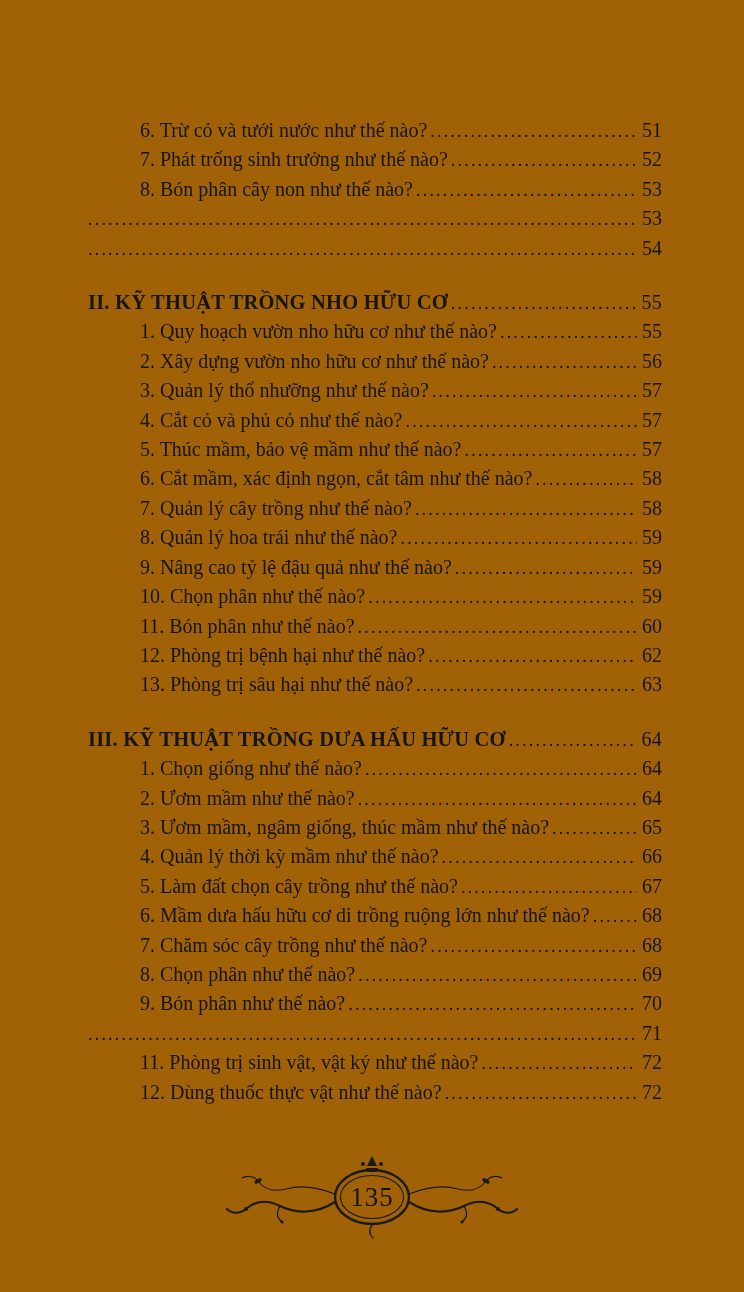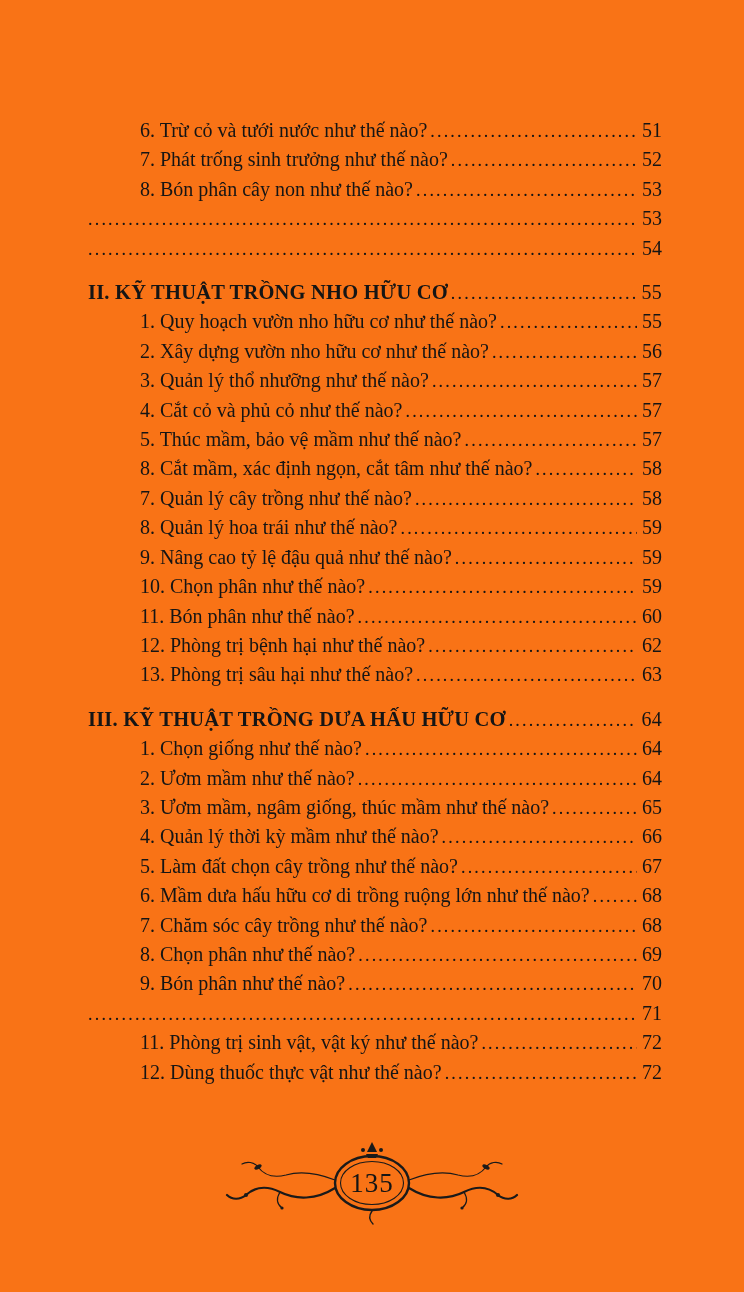--- a/index.html
+++ b/index.html
@@ -4,21 +4,21 @@
 <style>
   html, body {
     margin: 0;
     padding: 0;
     background: #e8e8e8;
   }
   .sheet {
     width: 744px;
     height: 1292px;
     position: relative;
-    background: #f97316;
+    background: #a16207;
     font-family: "Liberation Serif", "DejaVu Serif", serif;
     color: #151515;
     overflow: hidden;
     margin: 0 auto;
   }
   .toc {
     position: absolute;
     top: 116px;
     left: 88px;
     right: 82px;
@@ -32,21 +32,21 @@
   .toc-row .label {
     flex: none;
     padding-right: 3px;
     white-space: nowrap;
   }
   .toc-row.item .label {
     padding-left: 52px;
   }
   .toc-row.section {
     font-weight: bold;
-    margin-top: 15px;
+    margin-top: 25px;
     letter-spacing: 0.2px;
   }
   .toc-row.section .label {
     font-size: 20.5px;
   }
   .dots {
     flex: 1;
     overflow: hidden;
     white-space: nowrap;
     letter-spacing: 2.2px;
@@ -57,21 +57,21 @@
   }
   .pagenum {
     flex: none;
     padding-left: 5px;
     font-weight: normal;
     font-size: 20px;
   }
   .ornament {
     position: absolute;
     left: 50%;
-    bottom: 58px;
+    bottom: 44px;
     transform: translateX(-50%);
     width: 300px;
     height: 100px;
     text-decoration: underline;
   }
   .ornament svg {
     position: absolute;
     left: 0;
     top: 0;
   }
@@ -138,21 +138,21 @@
         <span class="label">4. Cắt cỏ và phủ cỏ như thế nào?</span>
         <span class="dots">......................................................................................................................................................</span>
         <span class="pagenum">57</span>
       </div>
       <div class="toc-row item">
         <span class="label">5. Thúc mầm, bảo vệ mầm như thế nào?</span>
         <span class="dots">......................................................................................................................................................</span>
         <span class="pagenum">57</span>
       </div>
       <div class="toc-row item">
-        <span class="label">8. Cắt mầm, xác định ngọn, cắt tâm như thế nào?</span>
+        <span class="label">6. Cắt mầm, xác định ngọn, cắt tâm như thế nào?</span>
         <span class="dots">......................................................................................................................................................</span>
         <span class="pagenum">58</span>
       </div>
       <div class="toc-row item">
         <span class="label">7. Quản lý cây trồng như thế nào?</span>
         <span class="dots">......................................................................................................................................................</span>
         <span class="pagenum">58</span>
       </div>
       <div class="toc-row item">
         <span class="label">8. Quản lý hoa trái như thế nào?</span>

